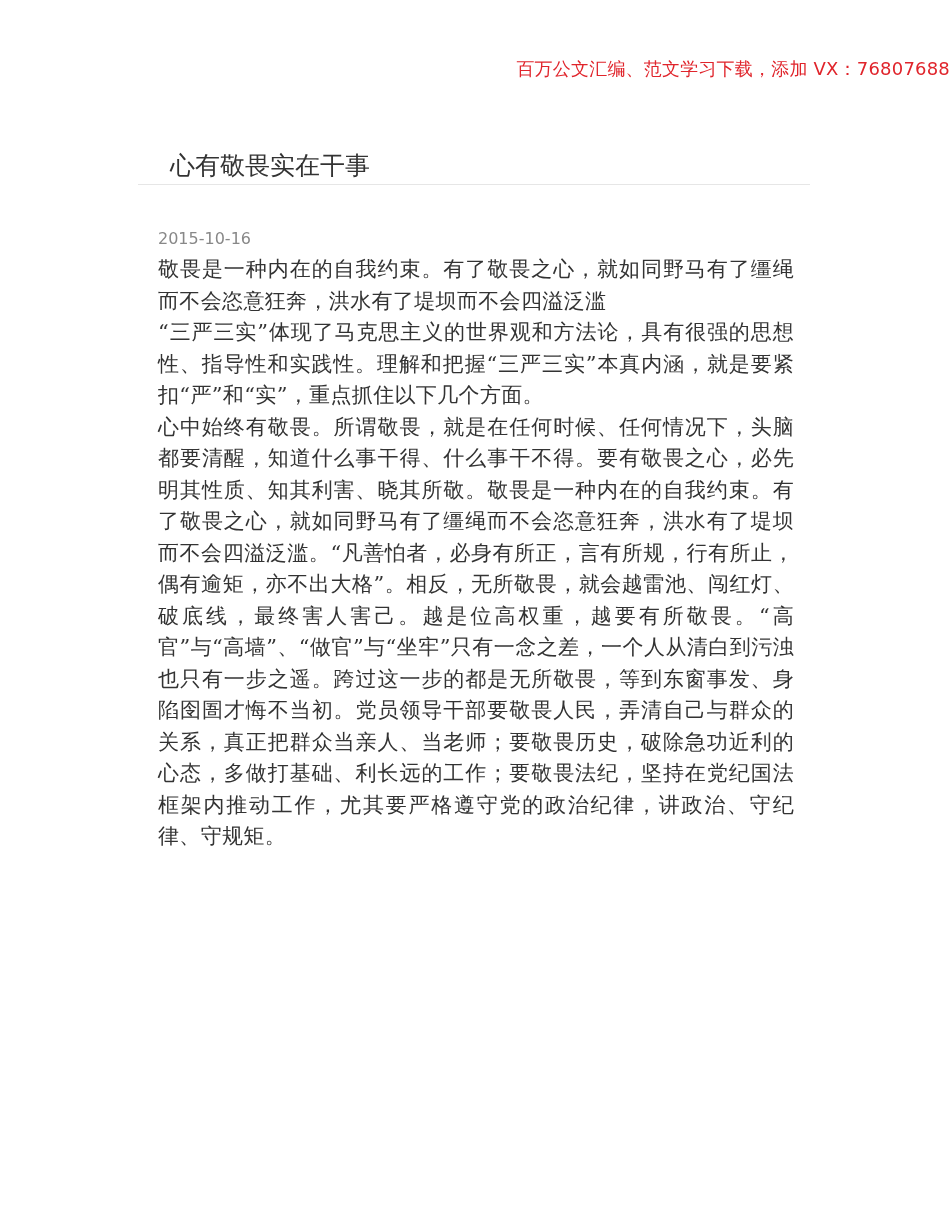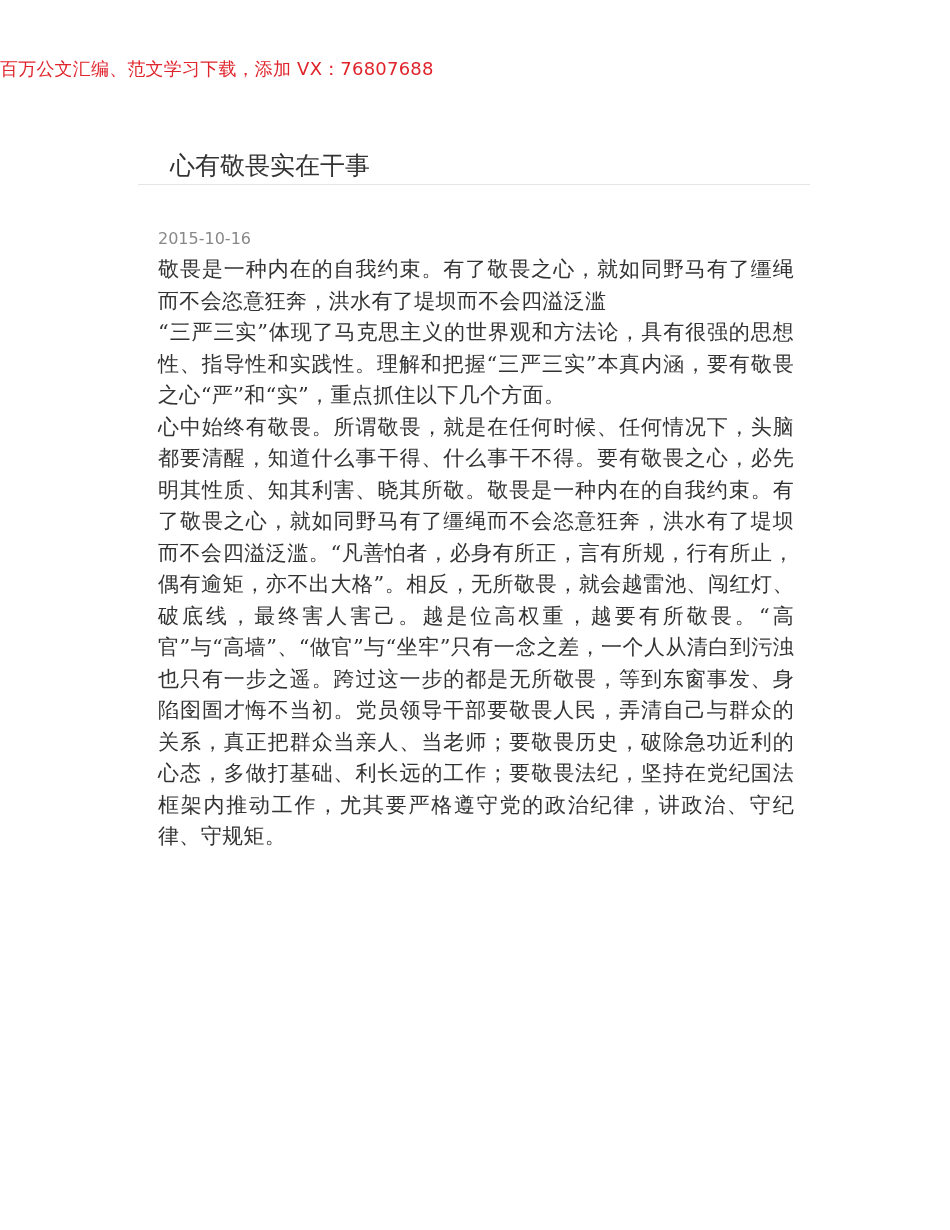--- a/index.html
+++ b/index.html
@@ -12,21 +12,21 @@
       height: 1230px;
       position: relative;
       overflow: hidden;
       font-family: "DejaVu Sans", sans-serif;
     }
     .banner {
       position: absolute;
       top: 56px;
       left: 0;
       width: 950px;
-      text-align: left;
+      text-align: right;
       color: #e0242b;
       font-size: 18px;
       line-height: 26px;
       letter-spacing: 0.2px;
     }
     .title {
       position: absolute;
       top: 136px;
       left: 158px;
       font-size: 25px;
@@ -75,15 +75,15 @@
 <div class="banner">百万公文汇编、范文学习下载，添加 VX：76807688</div>
 
 <h1 class="title">心有敬畏实在干事</h1>
 
 <div class="divider"></div>
 
 <div class="date">2015-10-16</div>
 
 <div class="article">
   <p>敬畏是一种内在的自我约束。有了敬畏之心，就如同野马有了缰绳而不会恣意狂奔，洪水有了堤坝而不会四溢泛滥</p>
-  <p>“三严三实”体现了马克思主义的世界观和方法论，具有很强的思想性、指导性和实践性。理解和把握“三严三实”本真内涵，要有敬畏之心“严”和“实”，重点抓住以下几个方面。</p>
+  <p>“三严三实”体现了马克思主义的世界观和方法论，具有很强的思想性、指导性和实践性。理解和把握“三严三实”本真内涵，就是要紧扣“严”和“实”，重点抓住以下几个方面。</p>
   <p>心中始终有敬畏。所谓敬畏，就是在任何时候、任何情况下，头脑都要清醒，知道什么事干得、什么事干不得。要有敬畏之心，必先明其性质、知其利害、晓其所敬。敬畏是一种内在的自我约束。有了敬畏之心，就如同野马有了缰绳而不会恣意狂奔，洪水有了堤坝而不会四溢泛滥。“凡善怕者，必身有所正，言有所规，行有所止，偶有逾矩，亦不出大格”。相反，无所敬畏，就会越雷池、闯红灯、破底线，最终害人害己。越是位高权重，越要有所敬畏。“高官”与“高墙”、“做官”与“坐牢”只有一念之差，一个人从清白到污浊也只有一步之遥。跨过这一步的都是无所敬畏，等到东窗事发、身陷囹圄才悔不当初。党员领导干部要敬畏人民，弄清自己与群众的关系，真正把群众当亲人、当老师；要敬畏历史，破除急功近利的心态，多做打基础、利长远的工作；要敬畏法纪，坚持在党纪国法框架内推动工作，尤其要严格遵守党的政治纪律，讲政治、守纪律、守规矩。</p>
 </div>
 
 </body></html>

